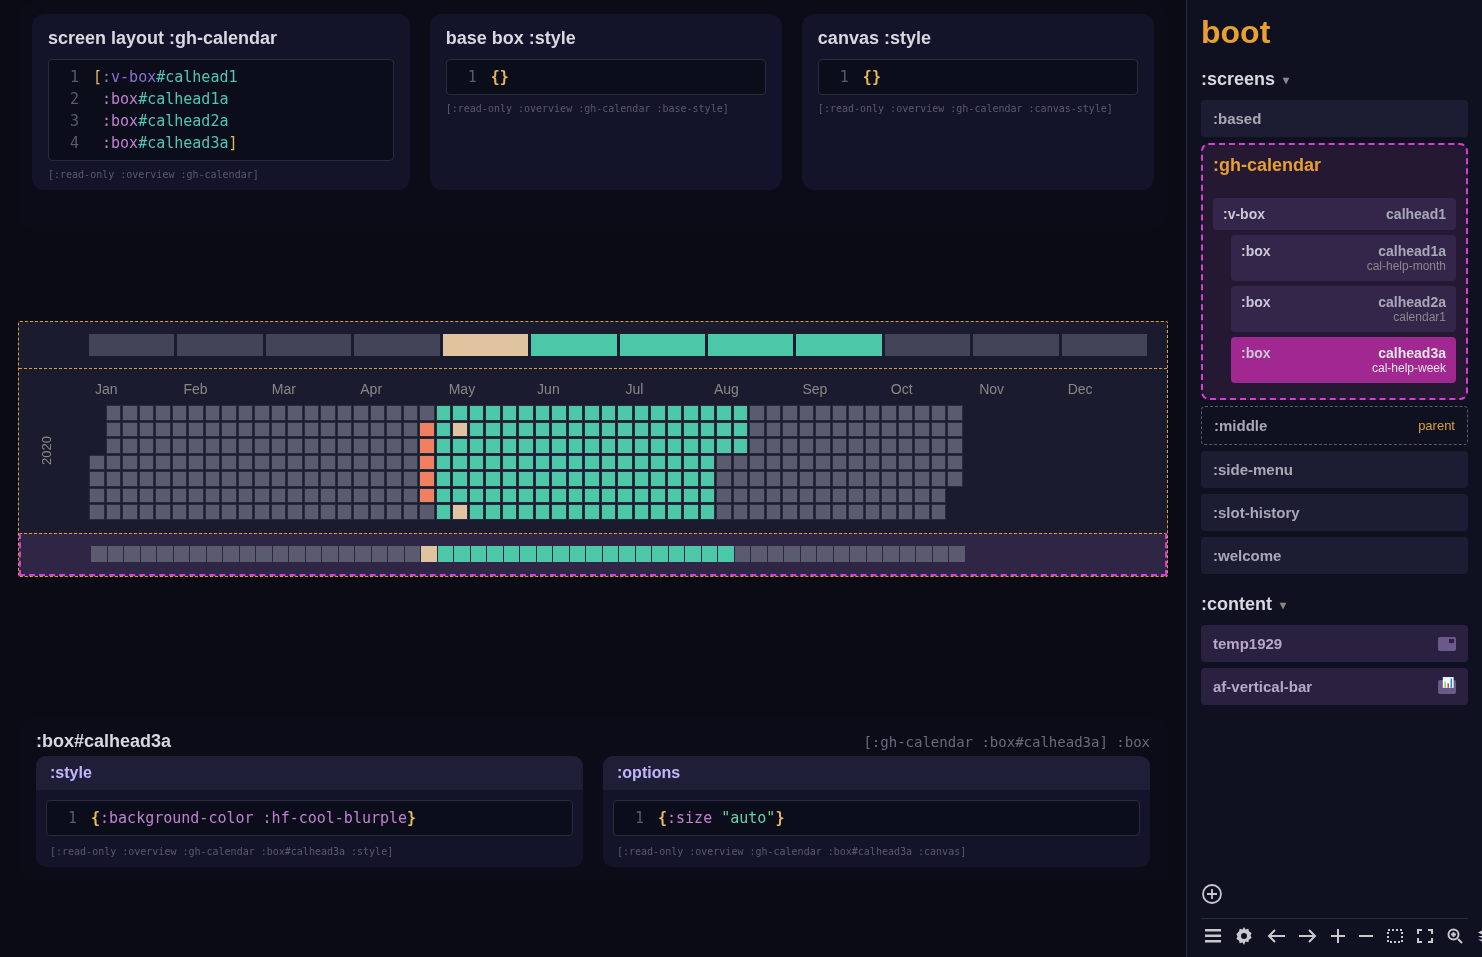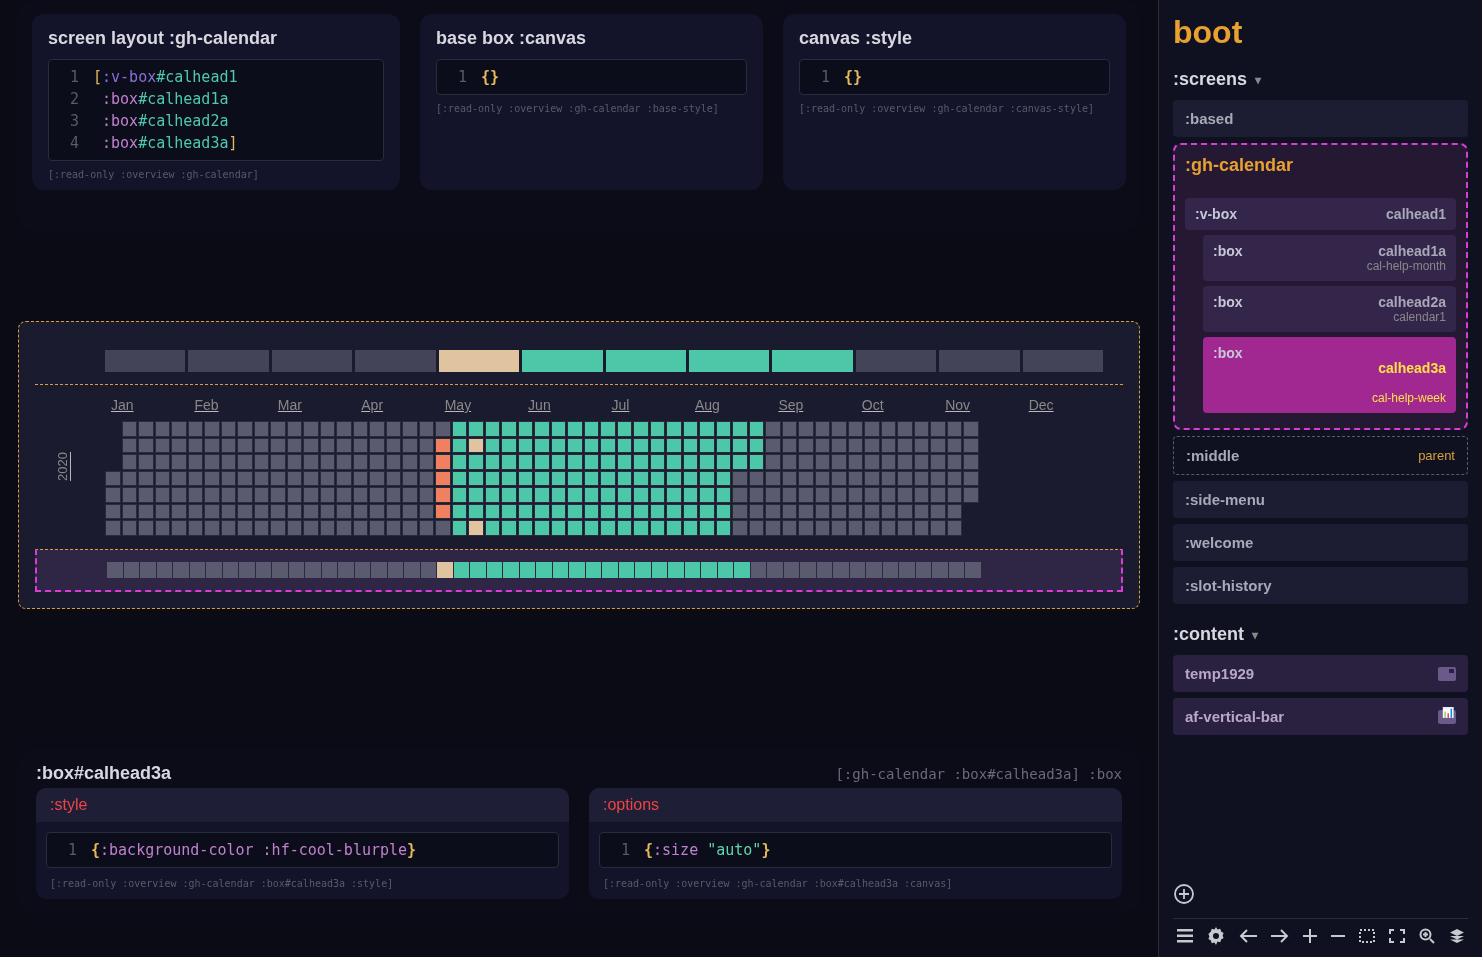--- a/index.html
+++ b/index.html
@@ -8,21 +8,21 @@
   color: #b8b8c0;
   font-family: 'Segoe UI', -apple-system, sans-serif;
   font-size: 14px;
   width: 1482px;
   height: 957px;
   overflow: hidden;
   display: flex;
 }
 .main { flex: 1; padding: 0 18px 18px 18px; overflow-y: auto; position: relative; }
 .sidebar {
-  width: 324px;
+  width: 296px;
   background: #0f1020;
   border-left: 1px solid #2a2b3d;
   display: flex;
   flex-direction: column;
   padding: 14px 14px 0 14px;
 }
 
 
 .panels-row { display: flex; gap: 20px; margin-bottom: 27px; }
 .panel {
@@ -54,25 +54,24 @@
   font-family: 'Consolas', monospace;
   font-size: 10px;
   color: #5a5a6a;
   margin-top: 8px;
 }
 .panels-wrap { background: #0b0c18; border-radius: 16px; padding: 14px; margin-top: 0; }
 
 
 .cal-wrap {
   border: 1px dashed #d8a038;
-  border-radius: 8px;
-  padding: 16px;
+  border-radius: 2px;
+  padding: 0;
   margin-top: 90px;
   background: #1a1b2e;
-  text-decoration: underline;
 }
 .cal-section { padding: 12px 20px; }
 .cal-section.sel {
   background: #2f2544;
   border: 2px dashed #d83dd8;
   border-left: 2px dashed #d83dd8;
   border-right: 2px dashed #d83dd8;
 }
 .cal-section + .cal-section { border-top: 1px dashed #d8a038; }
 
@@ -105,21 +104,21 @@
 .week-seg.t { background: #4cc7a8; }
 .week-seg.y { background: #e0c4a0; }
 
 
 .detail-wrap { background: #0b0c18; border-radius: 16px; padding: 14px 18px; margin-top: 140px; }
 .detail-head { display: flex; justify-content: space-between; align-items: baseline; margin-bottom: 4px; }
 .detail-title { font-size: 18px; font-weight: 600; color: #d8d8e0; }
 .detail-crumb { font-family: 'Consolas', monospace; font-size: 14px; color: #6a6a7a; }
 .detail-row { display: flex; gap: 20px; }
 .detail-panel { flex: 1; background: #13142a; border-radius: 10px; padding: 0; overflow: hidden; }
-.detail-panel-title { background: #1e1f36; padding: 8px 14px; font-size: 16px; font-weight: 400; color: #ef4444; }
+.detail-panel-title { background: #1e1f36; padding: 8px 14px; font-size: 16px; font-weight: 700; color: #c4b5fd; }
 .detail-panel .code-box { margin: 10px; }
 .detail-panel .panel-meta { padding: 0 14px 10px 14px; margin-top: 10px; }
 
 
 .app-title { font-size: 32px; font-weight: 700; color: #e8a030; margin-bottom: 18px; }
 .sec-head { display: flex; align-items: center; font-size: 18px; font-weight: 700; color: #d8d8e0; margin-bottom: 10px; cursor: pointer; }
 .sec-head .chev { margin-left: 8px; font-size: 12px; color: #888; }
 .side-item {
   background: #1c1d33;
   border-radius: 4px;
@@ -153,21 +152,21 @@
   justify-content: space-between;
   font-size: 14px;
   font-weight: 600;
   color: #c8c8d8;
   cursor: pointer;
 }
 .tree-item .r { text-align: right; color: #a8a8b8; }
 .tree-item .r .sub { display: block; font-size: 12px; font-weight: 500; color: #888; }
 .tree-item.indent { margin-left: 18px; }
 .tree-item.selected { background: #a02890; }
-.tree-item.selected .r, .tree-item.selected .r .sub { color: #fde047; margin-top: 15px; }
+.tree-item.selected .r, .tree-item.selected .r .sub { color: #e5e5e5; }
 
 .content-item {
   background: #2a2040;
   border-radius: 4px;
   padding: 10px 12px;
   margin-bottom: 6px;
   font-size: 15px;
   font-weight: 600;
   color: #b8a8c8;
   display: flex;
@@ -216,21 +215,21 @@
             </div>
           <div class="code-line">
               <span class="ln">4</span>
               <span>&nbsp;<span class="tok-kw2">:box</span><span class="tok-id">#calhead3a</span><span class="tok-bracket">]</span></span>
             </div>
         </div>
         <div class="panel-meta">[:read-only :overview :gh-calendar]</div>
       </div>
 
       <div class="panel small">
-        <div class="panel-title">base box :canvas</div>
+        <div class="panel-title">base box :style</div>
         <div class="code-box">
           <div class="code-line">
               <span class="ln">1</span>
               <span class="tok-brace">{}</span>
             </div>
         </div>
         <div class="panel-meta">[:read-only :overview :gh-calendar :base-style]</div>
       </div>
 
       <div class="panel small">
@@ -790,22 +789,22 @@
           <span class="r">calhead3a<span class="sub">cal-help-week</span></span>
         </div>
       </div>
   </div>
 
   <div class="side-item dashed">
     <span>:middle</span>
     <span class="tag">parent</span>
   </div>
   <div class="side-item">:side-menu</div>
+  <div class="side-item">:slot-history</div>
   <div class="side-item">:welcome</div>
-  <div class="side-item">:slot-history</div>
 
   <div class="sec-head" style="margin-top:14px">
     <span>:content</span>
     <span class="chev">▾</span>
   </div>
   <div id="contentlist">
       <div class="content-item">
         <span>temp1929</span>
         <span class="mini-icon "></span>
       </div>

